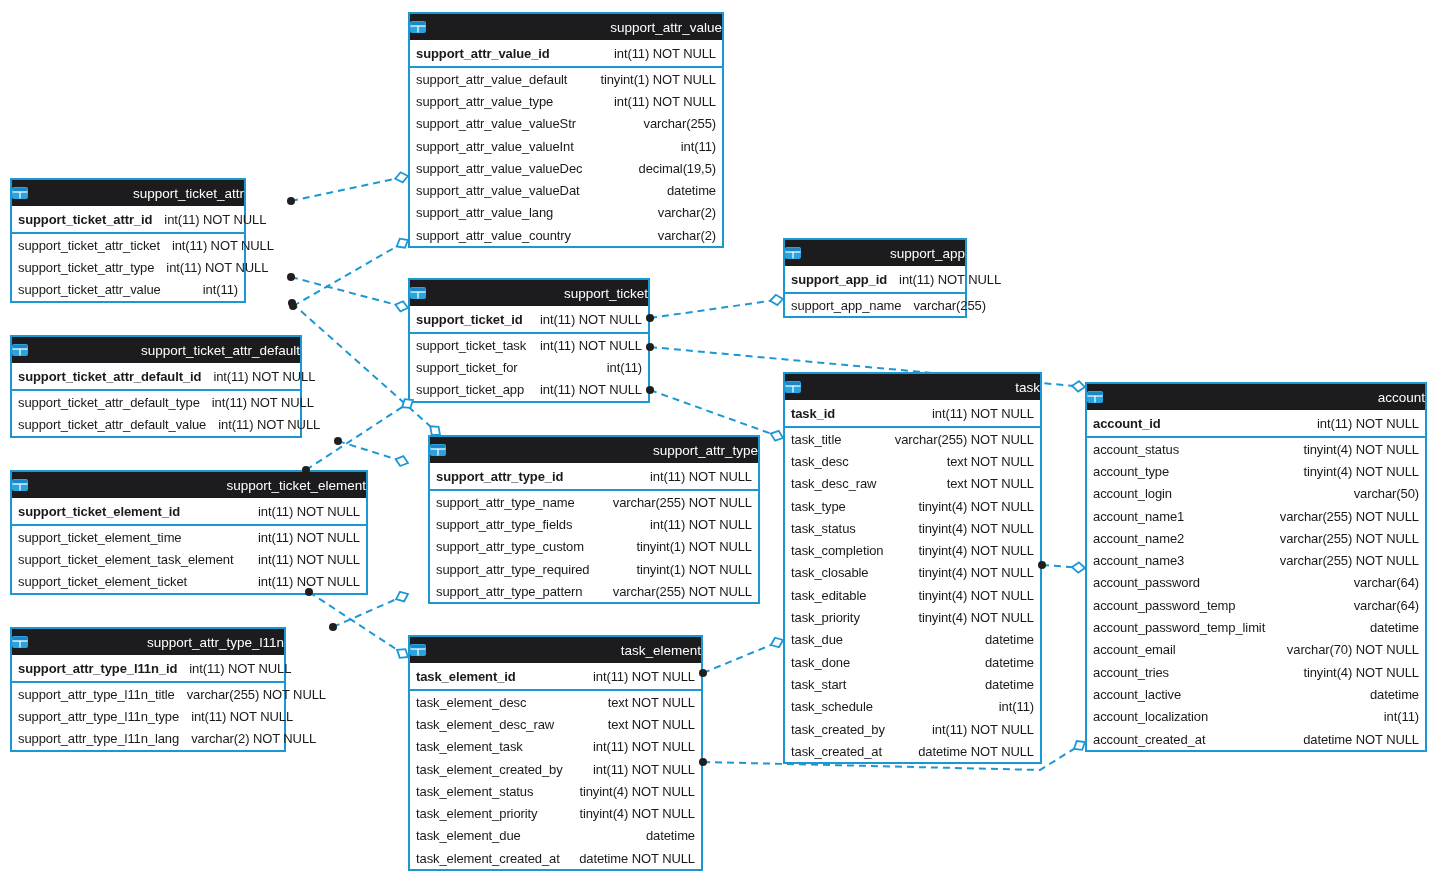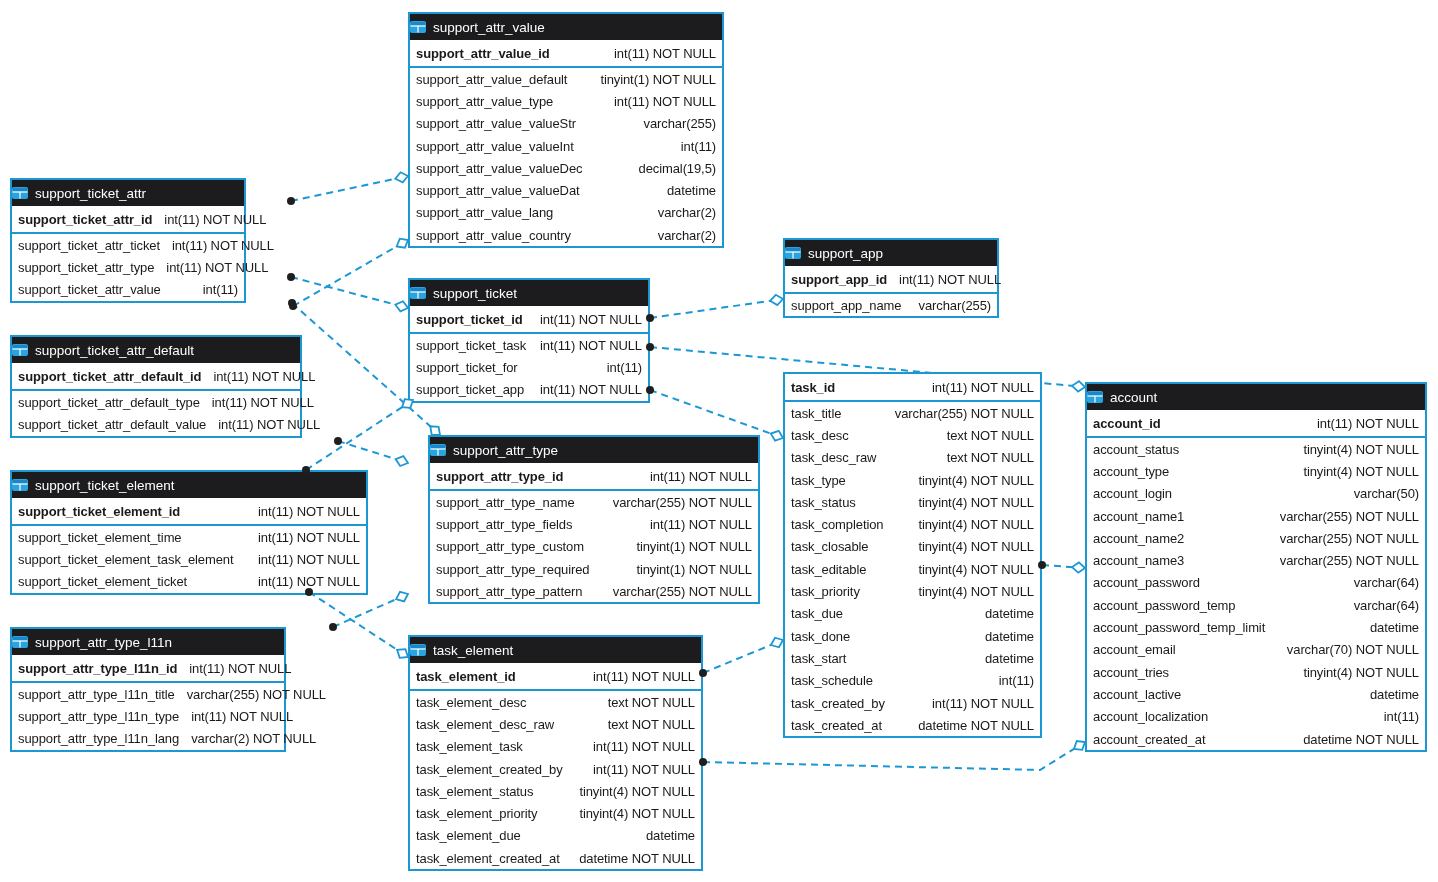--- a/index.html
+++ b/index.html
@@ -13,21 +13,21 @@
   #markers{z-index:3;}
   .rel-line{fill:none;stroke:#1b98d4;stroke-width:2;stroke-dasharray:7 5;pointer-events:stroke;}
   .rel-dot{fill:#1f1f1f;stroke:none;}
   .rel-diamond{fill:#ffffff;stroke:#1b98d4;stroke-width:1.8;}
   .tbl{
     position:absolute;z-index:2;background:#ffffff;
     border:2px solid #1b98d4;box-sizing:border-box;
   }
   .tbl-header{
     background:#1c1c1e;color:#ffffff;height:26px;
-    display:flex;align-items:center;justify-content:flex-start;gap:7px;
+    display:flex;align-items:center;justify-content:space-between;gap:7px;
     font-size:13.5px;white-space:nowrap;cursor:move;
   }
   .tbl-icon{display:inline-flex;flex:0 0 auto;}
   .row{
     display:flex;justify-content:space-between;align-items:center;
     height:22.3px;padding:0 6px;font-size:13px;color:#1a1a1a;
     letter-spacing:-0.1px;white-space:nowrap;box-sizing:border-box;
   }
   .row.pk{height:28px;border-bottom:2px solid #1b98d4;}
   .row.pk .col-name{font-weight:bold;}
@@ -353,21 +353,21 @@
       </div>
       <div class="row">
         <span class="col-name">task_element_due</span>
         <span class="col-type">datetime</span>
       </div>
       <div class="row">
         <span class="col-name">task_element_created_at</span>
         <span class="col-type">datetime NOT NULL</span>
       </div>
     </div>
-    <div class="tbl" style="left: 783px; top: 238px; width: 216px;">
+    <div class="tbl" style="left: 783px; top: 238px; width: 184px;">
       <div class="tbl-header">
         <span class="tbl-icon">
           <svg width="16" height="12" viewBox="0 0 16 12">
             <rect x="0" y="0" width="16" height="12" rx="2" fill="#2aa4e0"></rect>
             <rect x="1" y="1" width="14" height="3.4" fill="#1b86c8"></rect>
             <line x1="0.5" y1="5" x2="15.5" y2="5" stroke="#ffffff" stroke-width="1.2"></line>
             <line x1="8" y1="5" x2="8" y2="11.5" stroke="#ffffff" stroke-width="1.2"></line>
           </svg>
         </span>
         <span>support_app</span>
@@ -375,20 +375,31 @@
       <div class="row pk">
         <span class="col-name">support_app_id</span>
         <span class="col-type">int(11) NOT NULL</span>
       </div>
       <div class="row">
         <span class="col-name">support_app_name</span>
         <span class="col-type">varchar(255)</span>
       </div>
     </div>
     <div class="tbl" style="left: 783px; top: 372px; width: 259px;">
+      <div class="tbl-header">
+        <span class="tbl-icon">
+          <svg width="16" height="12" viewBox="0 0 16 12">
+            <rect x="0" y="0" width="16" height="12" rx="2" fill="#2aa4e0"></rect>
+            <rect x="1" y="1" width="14" height="3.4" fill="#1b86c8"></rect>
+            <line x1="0.5" y1="5" x2="15.5" y2="5" stroke="#ffffff" stroke-width="1.2"></line>
+            <line x1="8" y1="5" x2="8" y2="11.5" stroke="#ffffff" stroke-width="1.2"></line>
+          </svg>
+        </span>
+        <span>task</span>
+      </div>
       <div class="row pk">
         <span class="col-name">task_id</span>
         <span class="col-type">int(11) NOT NULL</span>
       </div>
       <div class="row">
         <span class="col-name">task_title</span>
         <span class="col-type">varchar(255) NOT NULL</span>
       </div>
       <div class="row">
         <span class="col-name">task_desc</span>

